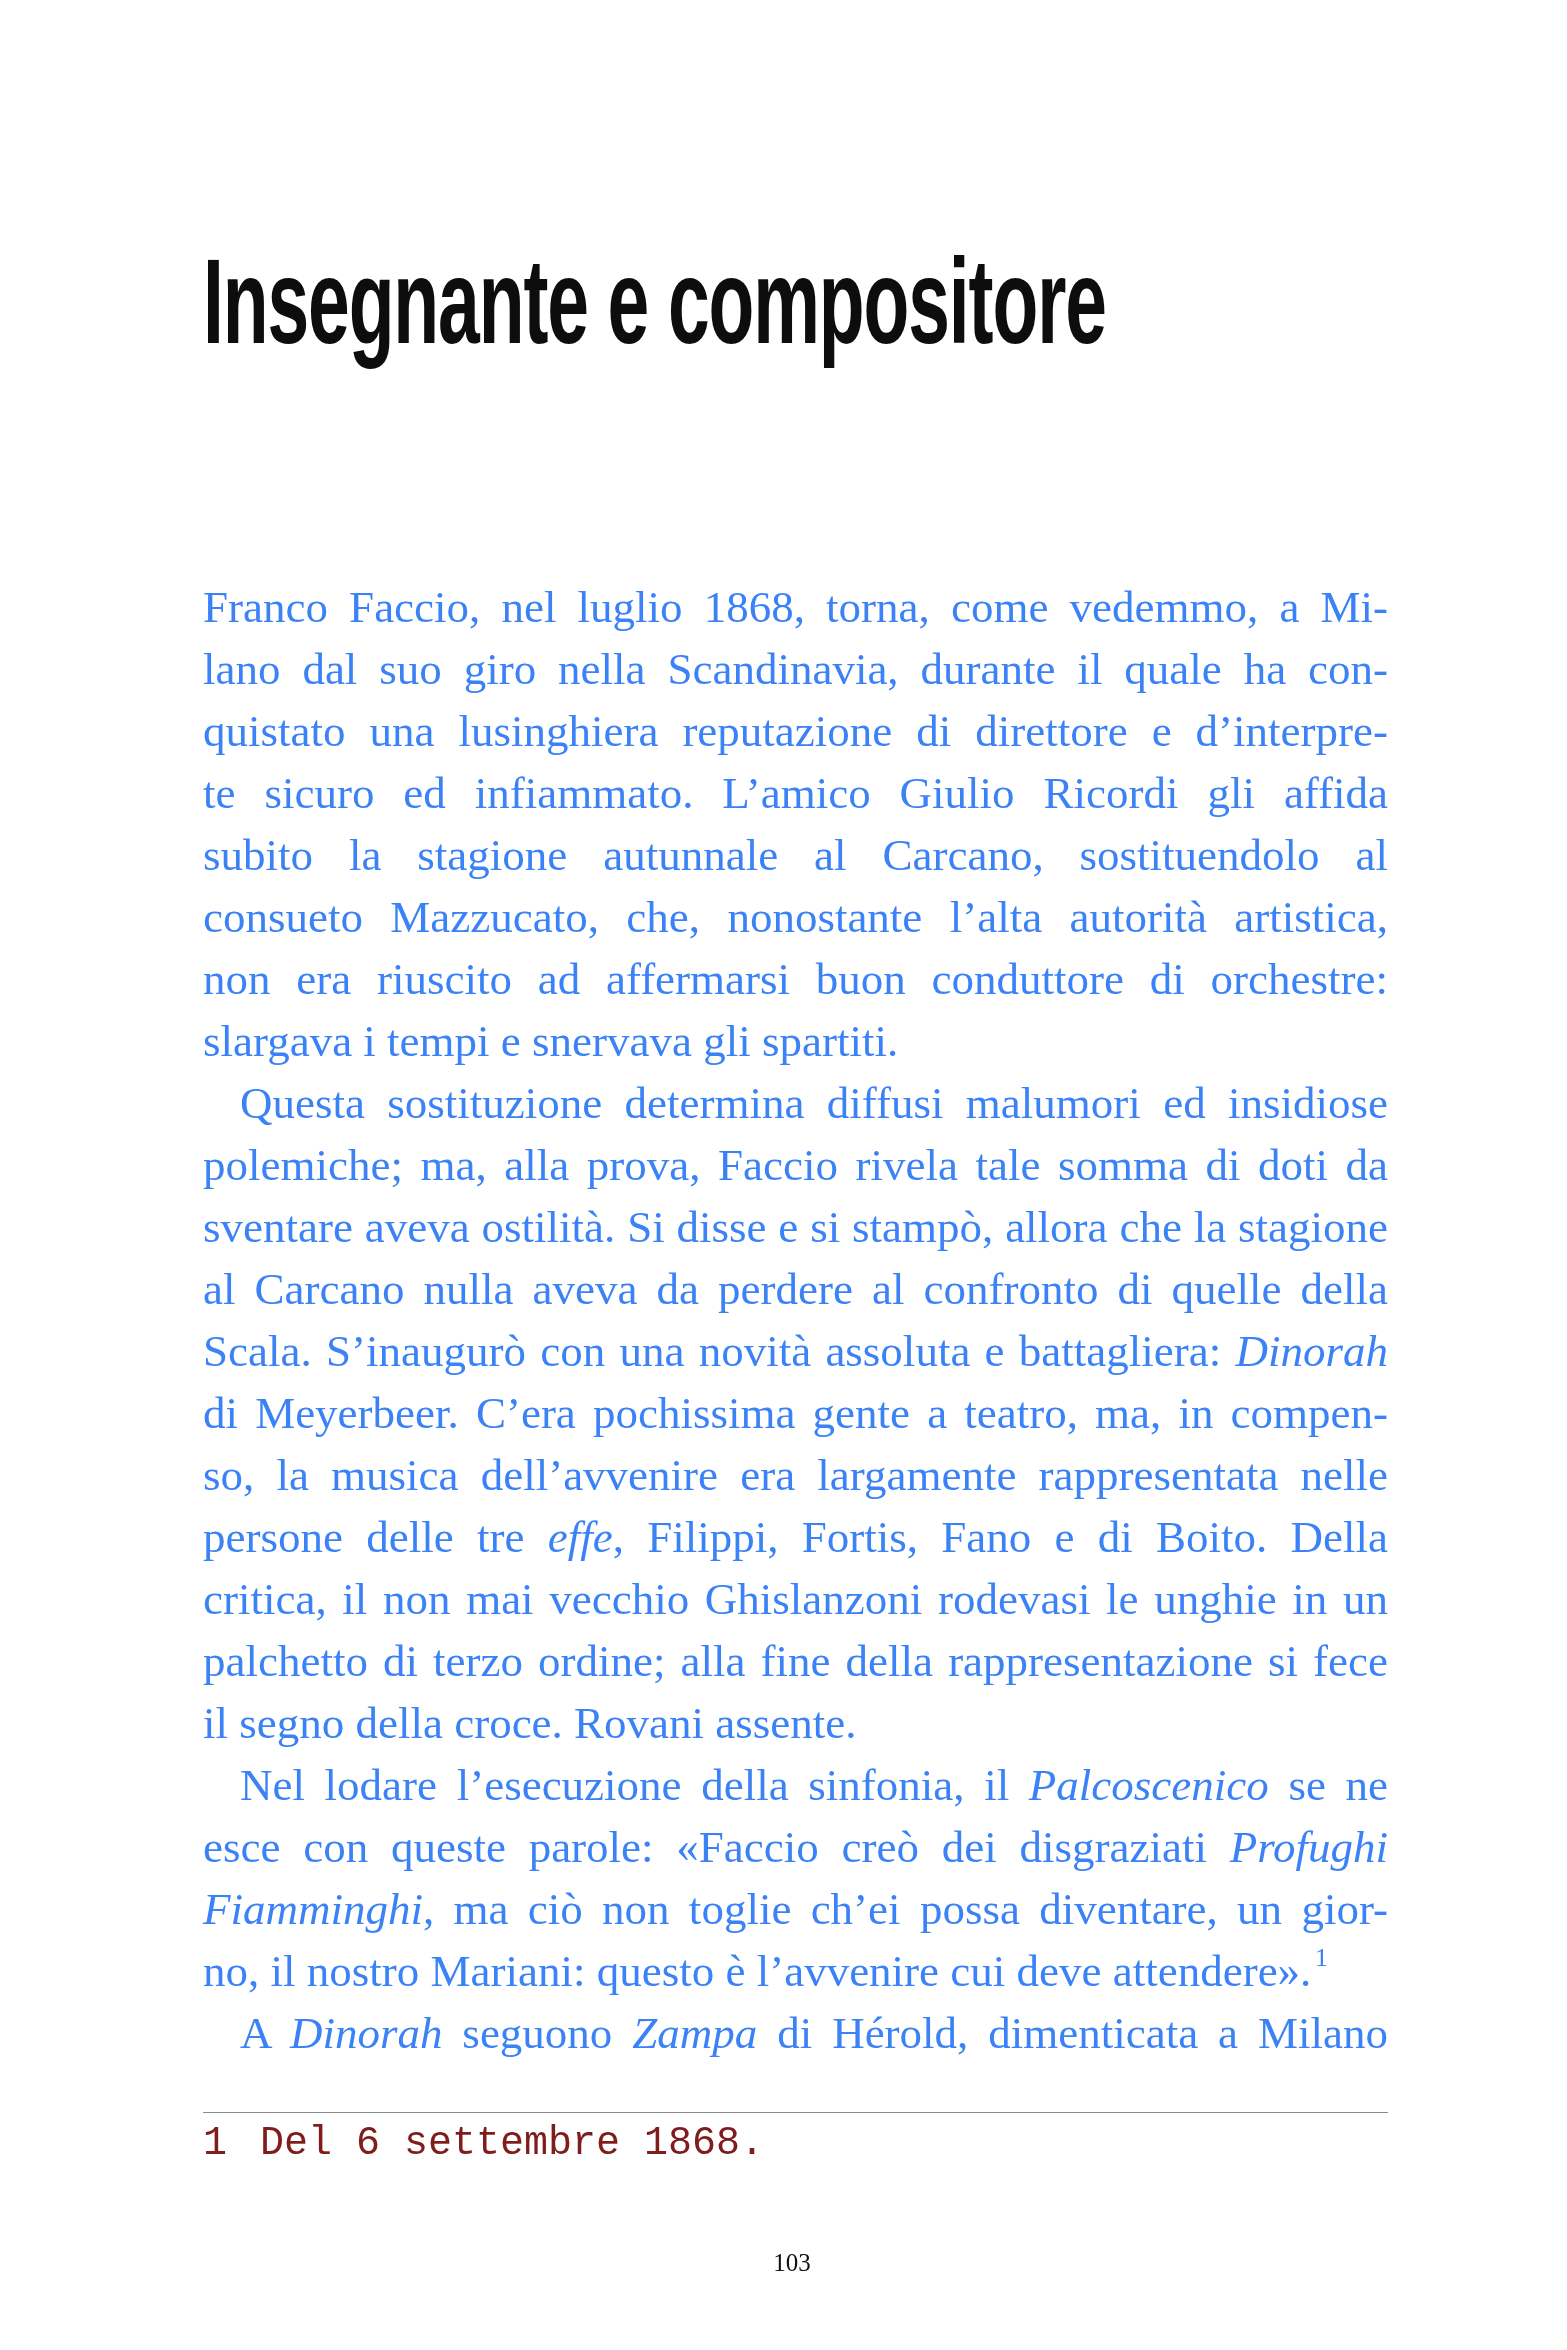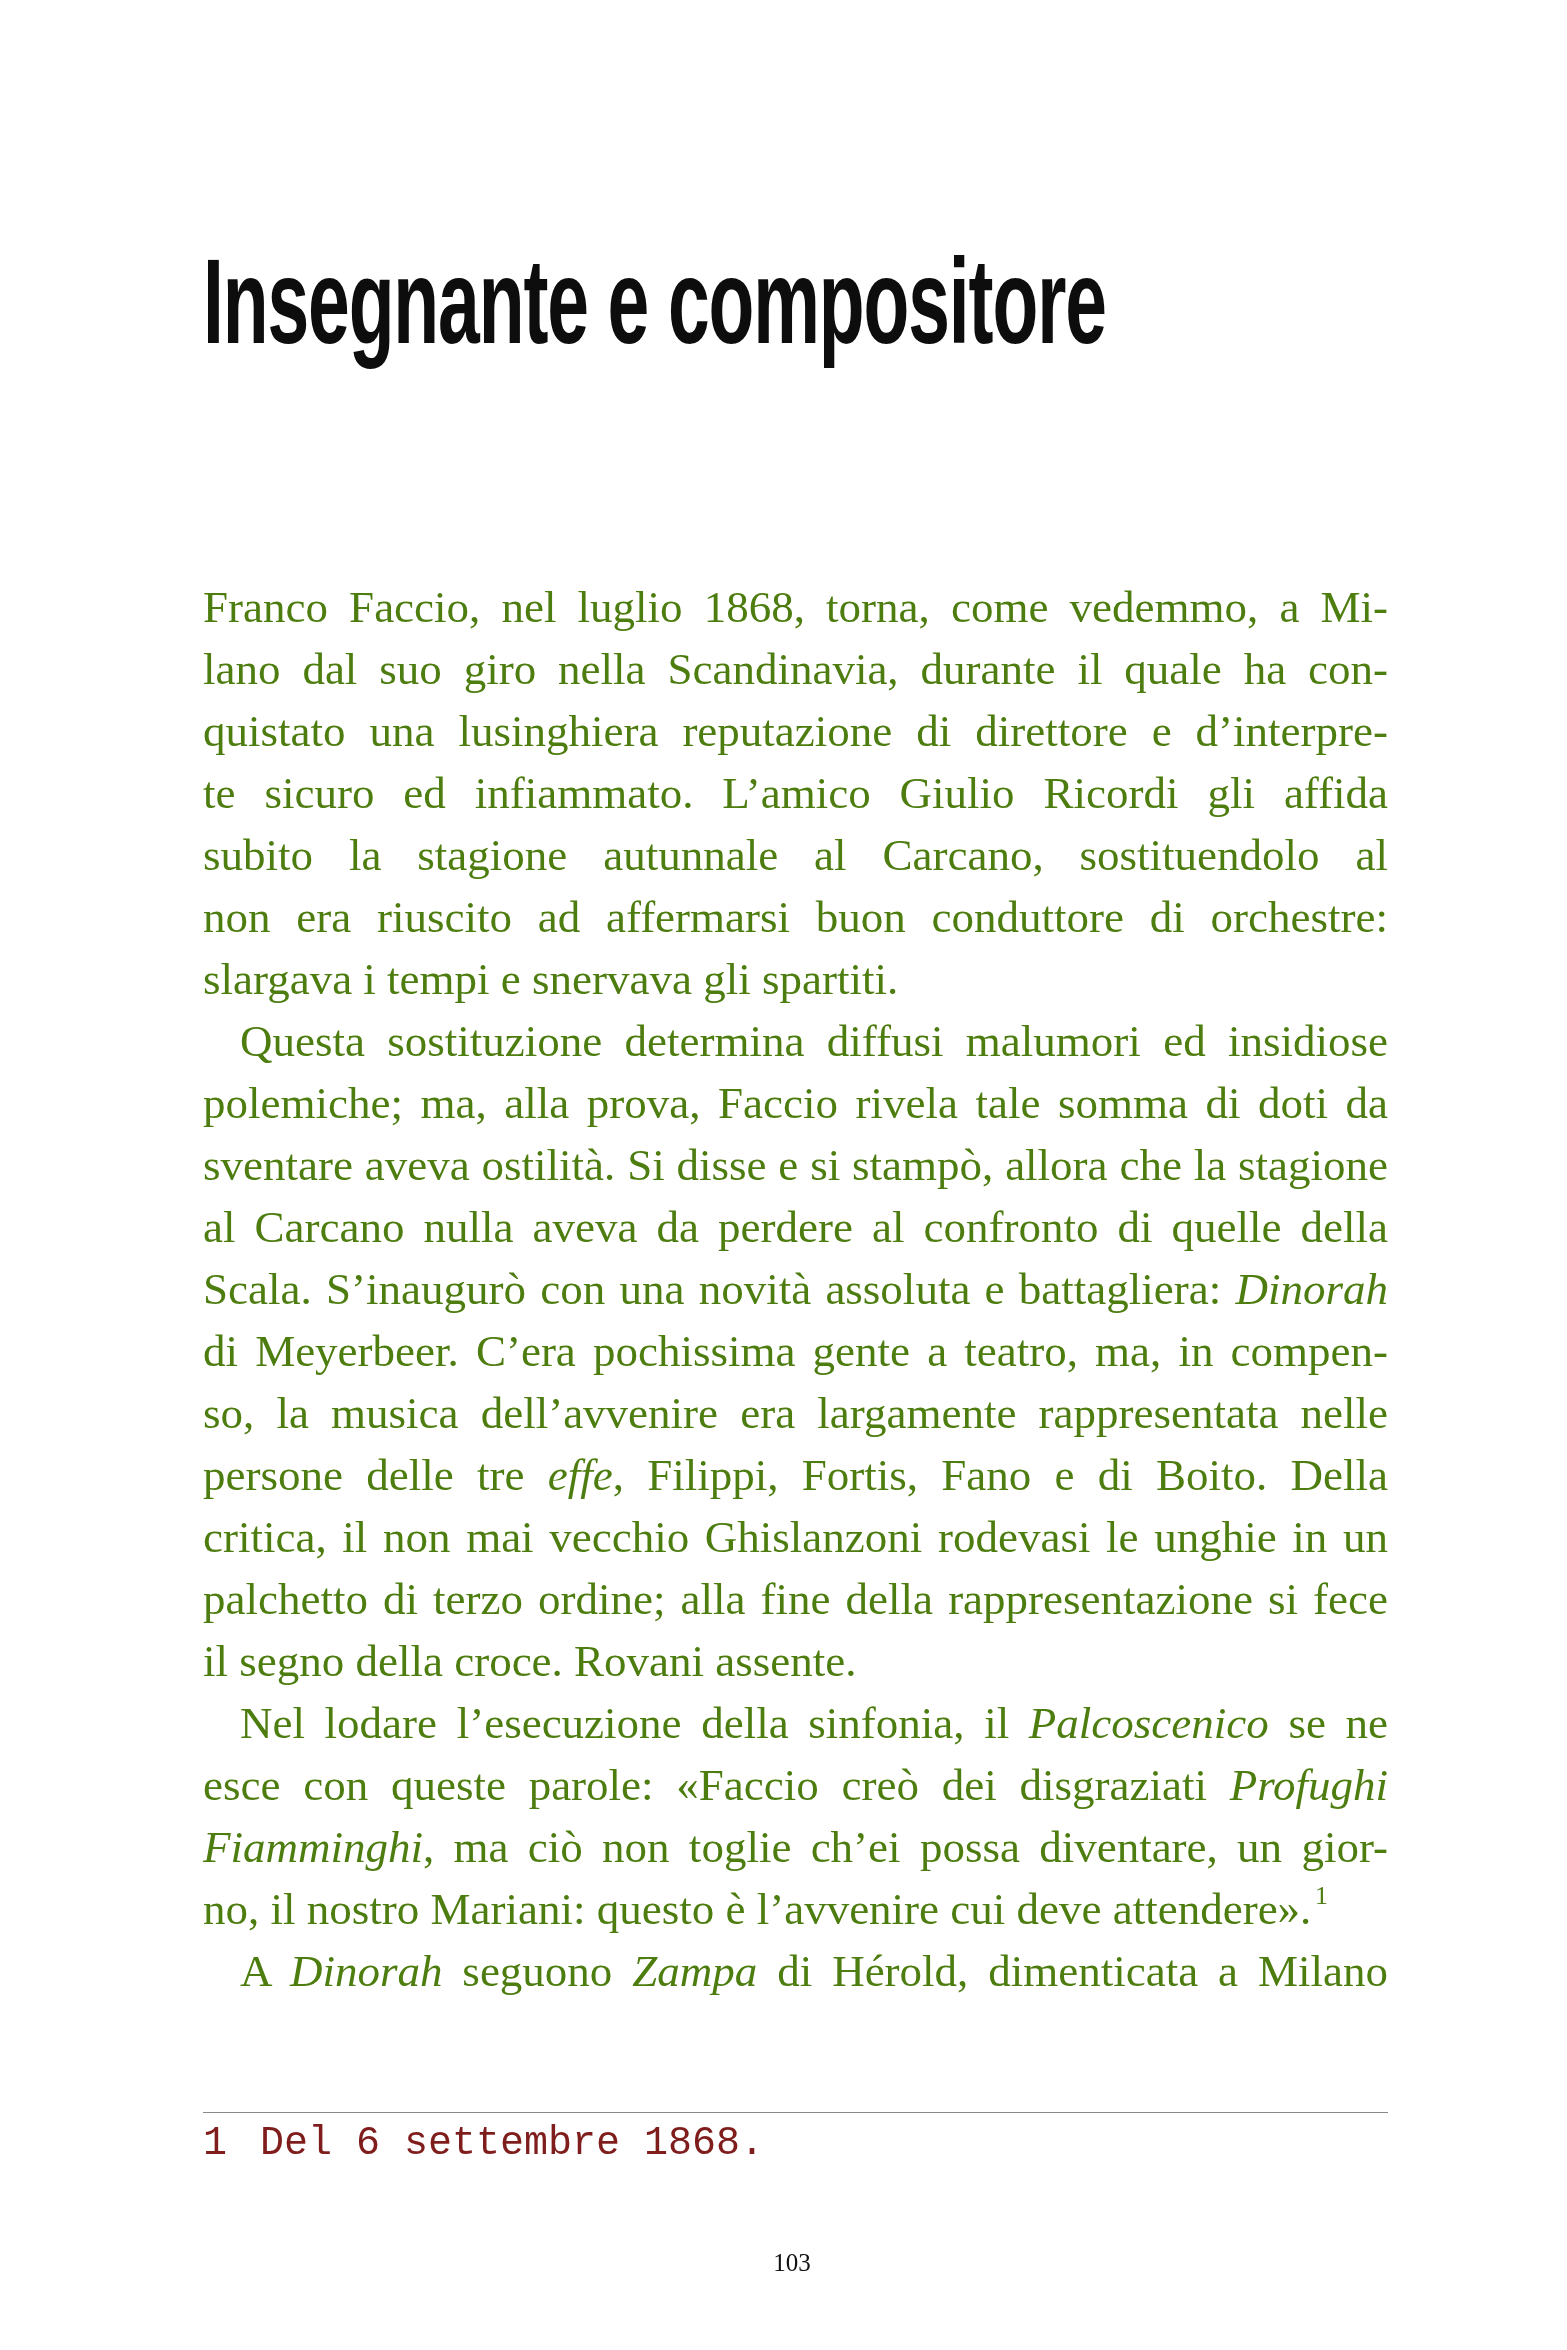--- a/index.html
+++ b/index.html
@@ -35,21 +35,21 @@
       transform-origin: left top;
       white-space: nowrap;
     }
     .body-text {
       position: absolute;
       left: 195px;
       top: 576px;
       width: 1185px;
       font-family: "Liberation Serif", serif;
       font-size: 45px;
-      color: #4d7c0f;
+      color: #3b82f6;
     }
     .line {
       display: block;
       height: 62px;
       line-height: 62px;
       white-space: nowrap;
       text-align: justify;
       text-align-last: justify;
     }
     .line.last {
@@ -106,20 +106,21 @@
 
 <div class="page">
   <h1 class="chapter-title" style="margin:0;">Insegnante e compositore</h1>
 
   <div class="body-text" id="body-text">
       <span class="line" style="width: 1185px;"><span>Franco Faccio, nel luglio 1868, torna, come vedemmo, a Mi-</span></span>
       <span class="line" style="width: 1185px;"><span>lano dal suo giro nella Scandinavia, durante il quale ha con-</span></span>
       <span class="line" style="width: 1185px;"><span>quistato una lusinghiera reputazione di direttore e d’interpre-</span></span>
       <span class="line" style="width: 1185px;"><span>te sicuro ed infiammato. L’amico Giulio Ricordi gli affida</span></span>
       <span class="line" style="width: 1185px;"><span>subito la stagione autunnale al Carcano, sostituendolo al</span></span>
+      <span class="line" style="width: 1185px;"><span>consueto Mazzucato, che, nonostante l’alta autorità artistica,</span></span>
       <span class="line" style="width: 1185px;"><span>non era riuscito ad affermarsi buon conduttore di orchestre:</span></span>
       <span class="line last" style="width: 1185px;"><span>slargava i tempi e snervava gli spartiti.</span></span>
       <span class="line indent" style="width: 1148px;"><span>Questa sostituzione determina diffusi malumori ed insidiose</span></span>
       <span class="line" style="width: 1185px;"><span>polemiche; ma, alla prova, Faccio rivela tale somma di doti da</span></span>
       <span class="line" style="width: 1185px;"><span>sventare aveva ostilità. Si disse e si stampò, allora che la stagione</span></span>
       <span class="line" style="width: 1185px;"><span>al Carcano nulla aveva da perdere al confronto di quelle della</span></span>
       <span class="line" style="width: 1185px;"><span>Scala. S’inaugurò con una novità assoluta e battagliera: </span><em>Dinorah</em></span>
       <span class="line" style="width: 1185px;"><span>di Meyerbeer. C’era pochissima gente a teatro, ma, in compen-</span></span>
       <span class="line" style="width: 1185px;"><span>so, la musica dell’avvenire era largamente rappresentata nelle</span></span>
       <span class="line" style="width: 1185px;"><span>persone delle tre </span><em>effe</em><span>, Filippi, Fortis, Fano e di Boito. Della</span></span>

